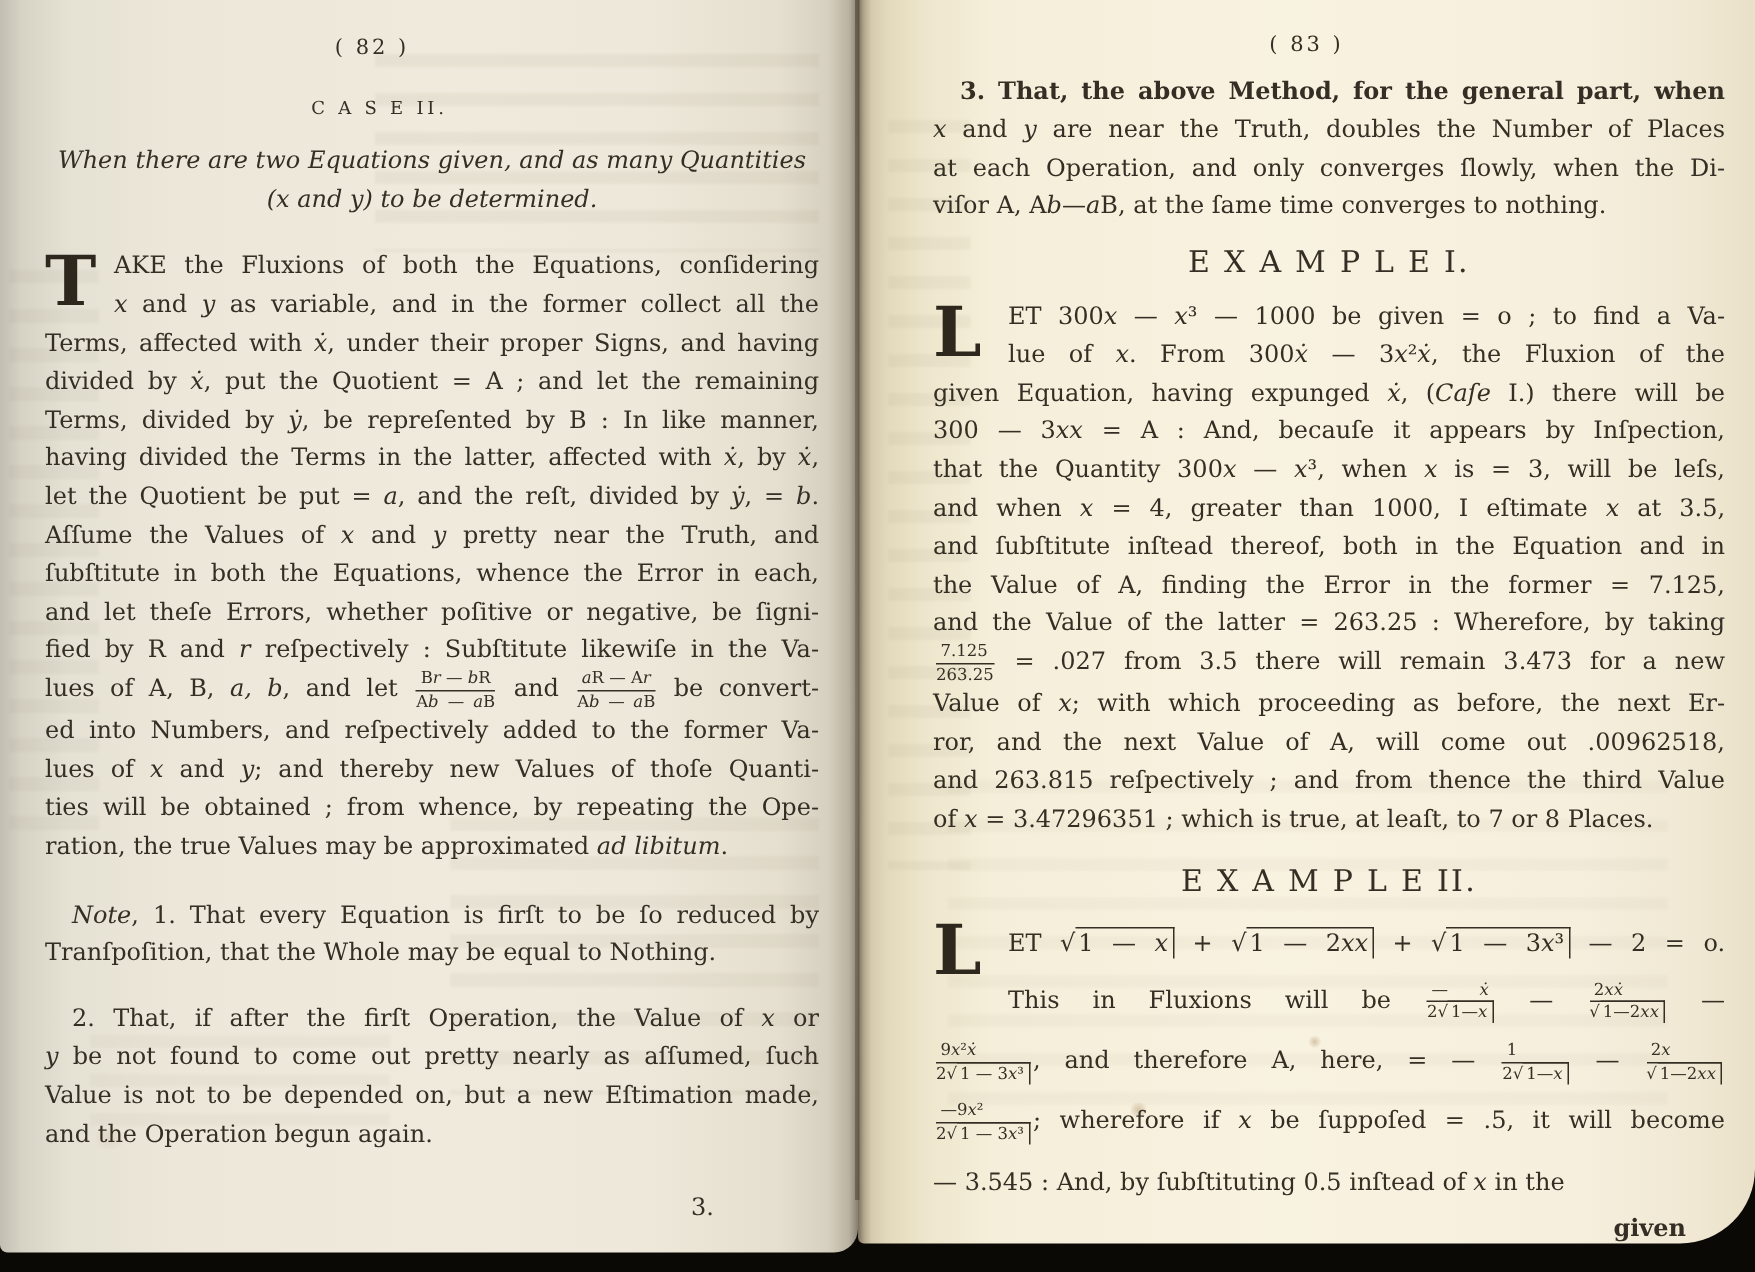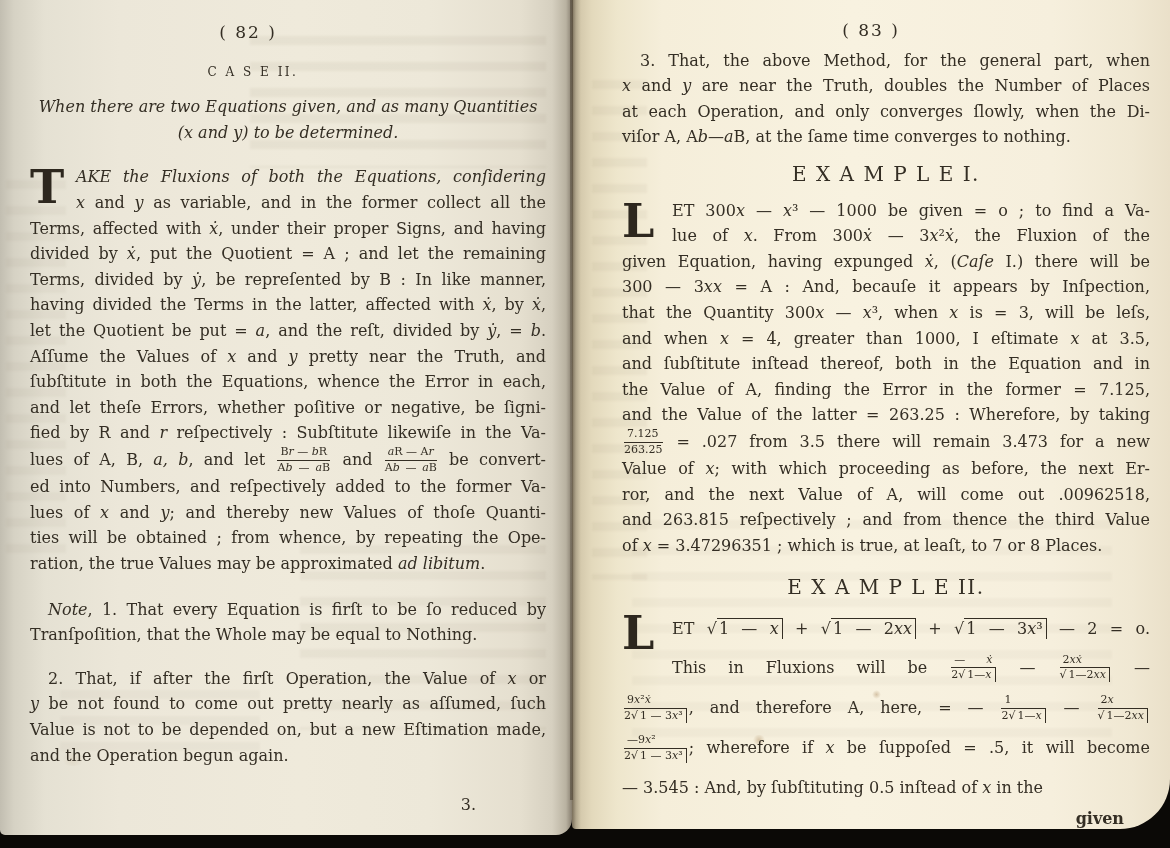--- a/index.html
+++ b/index.html
@@ -16,21 +16,21 @@
   }
   #page-right{
     left:572px;width:598px;height:829px;
     background:linear-gradient(90deg,#796e5a 0,#b2a78d 4px,#d5caad 9px,#e3d9bc 20px,#eee6cc 45px,#f5eeda 90px,#f8f2e0 280px,#f6efdd 480px,#f0e8d3 560px,#eae0c9 598px);
     border-radius:0 0 50px 4px;
   }
   .text-col{position:absolute;color:#342e24;font-size:16px;line-height:25.6px;}
   #col-left{left:30px;top:20px;width:516px;}
   #col-right{left:50px;top:18px;width:528px;}
 
-  .pnum{text-align:center;font-size:17px;letter-spacing:2px;}
+  .pnum{text-align:center;font-size:14px;letter-spacing:2px;}
   #col-left .pnum{padding-right:80px;margin-bottom:14px;}
   #col-right .pnum{padding-right:30px;margin-bottom:4px;}
 
   .case-h{text-align:center;font-size:12px;letter-spacing:2.5px;margin:6px 0 10px;padding-right:70px;}
   .ex-h{text-align:center;font-size:20px;letter-spacing:1.5px;}
   .subt{font-style:italic;margin-bottom:18px;line-height:23px;}
 
   .tline{min-height:25.6px;}
   .jline{text-align:justify;text-align-last:justify;}
   .lline{text-align:left;}
@@ -77,21 +77,21 @@
 
   <div class="text-col" id="col-left">
     <div class="pnum">( 82 )</div>
     <div class="case-h">C A S E  II.</div>
     <div class="subt">
         <div class="tline cline">When there are two Equations given, and as many Quantities</div>
         <div class="tline cline">(x and y) to be determined.</div>
       </div>
     <div class="para" id="para1">
         <span class="dropcap">T</span>
-        <div class="tline jline" style="padding-left: 46px; font-style: italic;">AKE the Fluxions of both the Equations, conſidering</div>
+        <div class="tline jline" style="padding-left: 46px;">AKE the Fluxions of both the Equations, conſidering</div>
         <div class="tline jline" style="padding-left: 46px;"><span class="it">x</span> and <span class="it">y</span> as variable,  and  in the former collect all the</div>
         <div class="tline jline">Terms, affected with <span class="it">ẋ</span>, under their proper Signs, and having</div>
         <div class="tline jline">divided by <span class="it">ẋ</span>,  put the Quotient = A ;  and let the remaining</div>
         <div class="tline jline">Terms, divided by <span class="it">ẏ</span>,  be repreſented by B :   In like manner,</div>
         <div class="tline jline">having divided the Terms in the latter,  affected with <span class="it">ẋ</span>,  by <span class="it">ẋ</span>,</div>
         <div class="tline jline">let the Quotient be put = <span class="it">a</span>,  and the reſt,  divided by <span class="it">ẏ</span>,  = <span class="it">b</span>.</div>
         <div class="tline jline">Aſſume the Values of <span class="it">x</span> and <span class="it">y</span>  pretty near the Truth,  and</div>
         <div class="tline jline">ſubſtitute in both the Equations,  whence the Error in each,</div>
         <div class="tline jline">and let theſe Errors,  whether poſitive or negative,  be ſigni-</div>
         <div class="tline jline">fied by R and <span class="it">r</span>  reſpectively :  Subſtitute likewiſe in the Va-</div>
@@ -117,21 +117,21 @@
 
 <div class="page" id="page-right">
   <div class="ghost" style="left:20px;top:80px;width:55px;height:500px;opacity:.45;"></div>
   <div class="ghost" style="left:60px;top:520px;width:480px;height:230px;opacity:.3;"></div>
   <div class="stain" style="left:180px;top:735px;width:14px;height:10px;"></div>
   <div class="stain" style="left:300px;top:690px;width:9px;height:9px;"></div>
 
   <div class="text-col" id="col-right">
     <div class="pnum">( 83 )</div>
     <div class="para" id="para3">
-        <div class="tline jline" style="text-indent: 18px;">3.  That, the above Method,  for the general part,  when</div>
+        <div class="tline jline" style="text-indent: 18px; font-weight: bold;">3.  That, the above Method,  for the general part,  when</div>
         <div class="tline jline"><span class="it">x</span> and <span class="it">y</span> are near the Truth,  doubles the Number of Places</div>
         <div class="tline jline">at each Operation, and only converges ſlowly, when the Di-</div>
         <div class="tline lline">viſor A,  A<span class="it">b</span>—<span class="it">a</span>B,  at the ſame time converges to nothing.</div>
       </div>
     <div class="ex-h" id="ex1-h">E X A M P L E  I.</div>
     <div class="para" id="ex1">
         <span class="dropcap">L</span>
         <div class="tline jline" style="padding-left: 50px;">ET 300<span class="it">x</span> — <span class="it">x</span>³ — 1000 be given = o ;  to find a Va-</div>
         <div class="tline jline" style="padding-left: 50px;">lue of <span class="it">x</span>.   From 300<span class="it">ẋ</span> — 3<span class="it">x</span>²<span class="it">ẋ</span>,  the Fluxion of the</div>
         <div class="tline jline">given Equation, having expunged <span class="it">ẋ</span>,  (<span class="it">Caſe</span> I.)  there will be</div>

